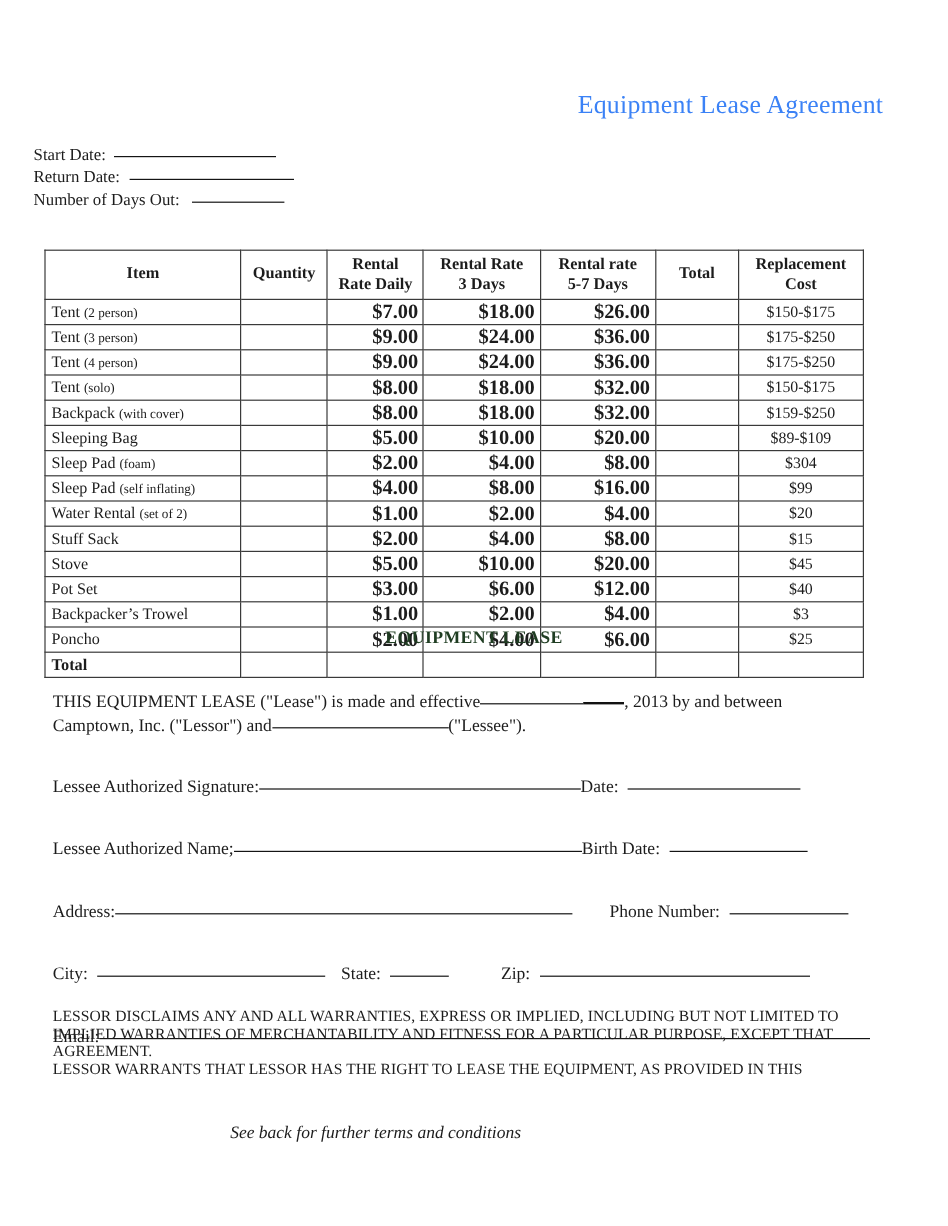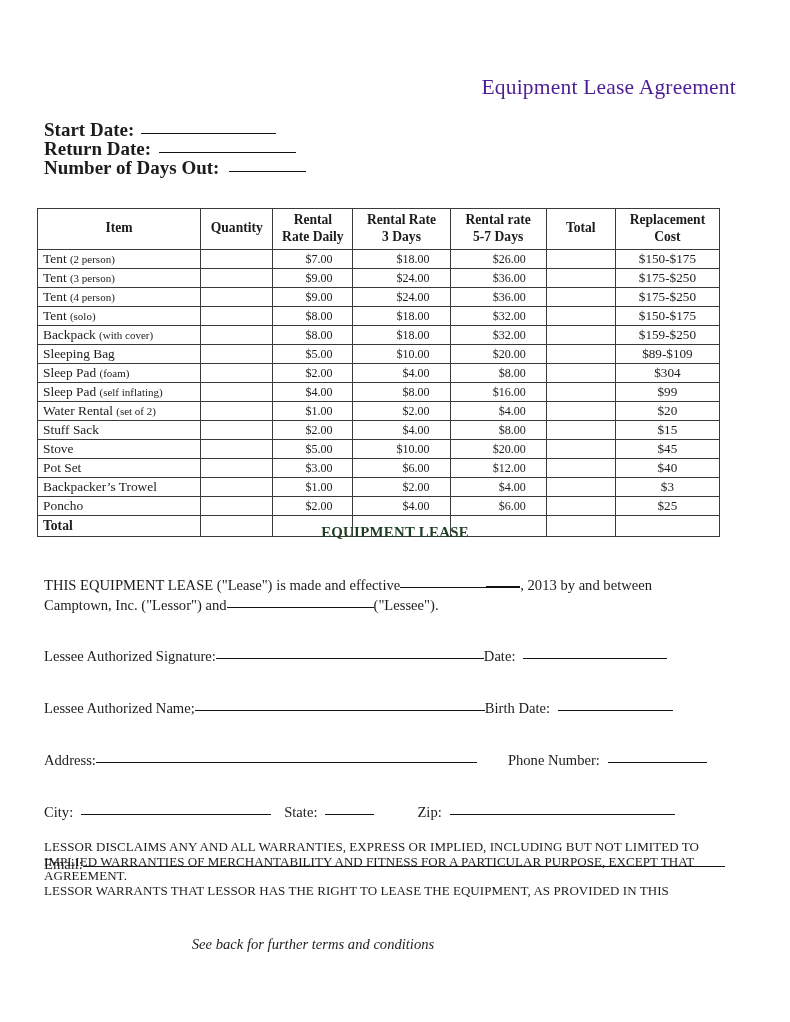--- a/index.html
+++ b/index.html
@@ -15,33 +15,32 @@
   }
 
   .page { position: relative; width: 790px; height: 1022px; padding: 0; }
 
   
   .doc-title {
     position: absolute;
     top: 75px;
     right: 54px;
     font-size: 21.5px;
-    color: #4c1d95;
+    color: #3b82f6;
     letter-spacing: 0.2px;
     white-space: nowrap;
   }
 
   
   .header-block {
     position: absolute;
     top: 120px;
-    left: 44px;
-    font-size: 19px;
+    left: 28px;
+    font-size: 14px;
     line-height: 19px;
-    font-weight: bold;
   }
   .hdr-row { display: flex; align-items: baseline; white-space: nowrap; }
   .rule {
     display: inline-block;
     border-bottom: 1.4px solid #141414;
     height: 0;
     position: relative;
     top: -2px;
   }
   .rule-thin { border-bottom-width: 1px; }
@@ -78,21 +77,21 @@
   .c-total  { width: 69px; }
   .c-repl   { width: 104px; margin-left: 46px; }
 
   td.item-cell {
     text-align: left;
     padding-left: 5px;
     white-space: nowrap;
   }
   .item-main { font-size: 13.4px; }
   .item-note { font-size: 11px; }
-  td.money { text-align: right; padding-right: 20px; font-size: 12px; }
+  td.money { text-align: right; padding-right: 4px; font-size: 17px; font-weight: bold; }
   td.center { text-align: center; font-size: 13.2px; }
   tr.total-row td { height: 21px; }
   tr.total-row td.item-cell { font-weight: bold; font-size: 13.6px; }
 
   
   .section-heading {
     position: absolute;
     top: 524px;
     left: 0;
     width: 790px;

